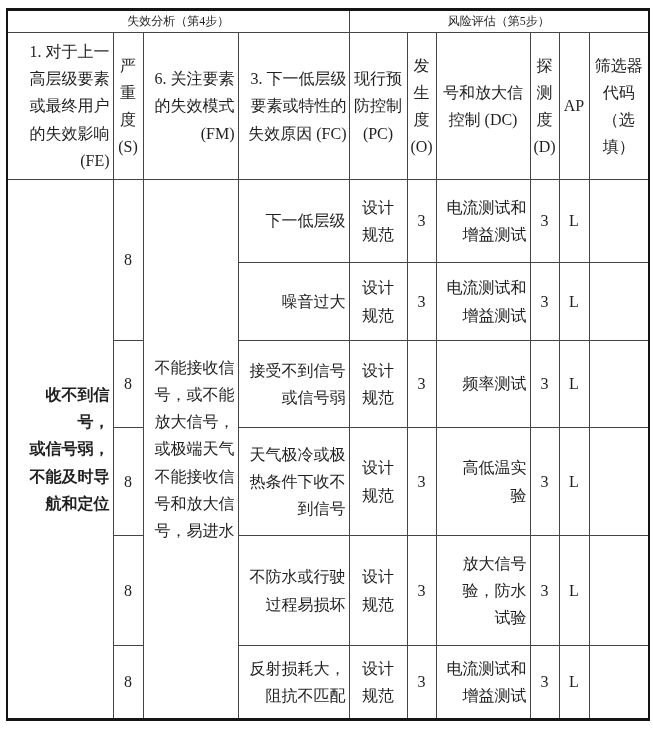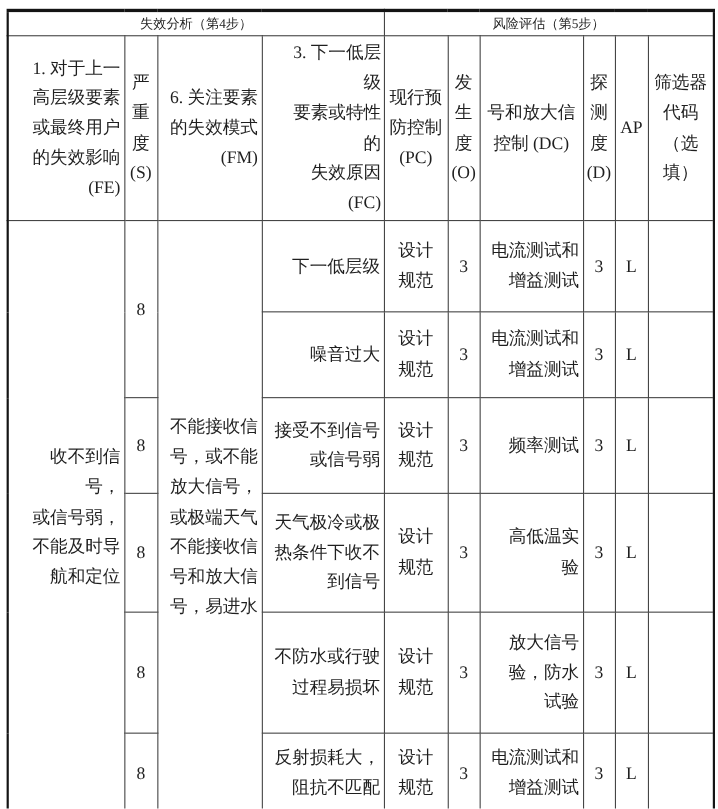--- a/index.html
+++ b/index.html
@@ -70,21 +70,21 @@
 或最终用户
 的失效影响
       (FE)</td>
         <td class="vh">严
 重
 度
 (S)</td>
         <td class="al">6. 关注要素
 的失效模式
 (FM)</td>
-        <td class="al" style="padding-left:20px;padding-right:2px;">3. 下一低层级
+        <td class="al" style="padding-left:4px;padding-right:2px;">3. 下一低层级
 要素或特性的
 失效原因 (FC)</td>
         <td>现行预
 防控制
 (PC)</td>
         <td class="vh">发
 生
 度
 (O)</td>
         <td>号和放大信
@@ -92,21 +92,21 @@
         <td class="vh">探
 测
 度
 (D)</td>
         <td>AP</td>
         <td>筛选器
 代码
 （选填）</td>
       </tr>
       <tr class="r1">
-        <td rowspan="6" class="al" style="padding-left:8px;">收不到信号，
+        <td rowspan="6" class="al" style="padding-left:8px;font-weight:bold;">收不到信号，
 或信号弱，
 不能及时导
 航和定位</td>
         <td rowspan="2">8</td>
         <td rowspan="6" class="al">不能接收信
 号，或不能
 放大信号，
 或极端天气
 不能接收信
 号和放大信

